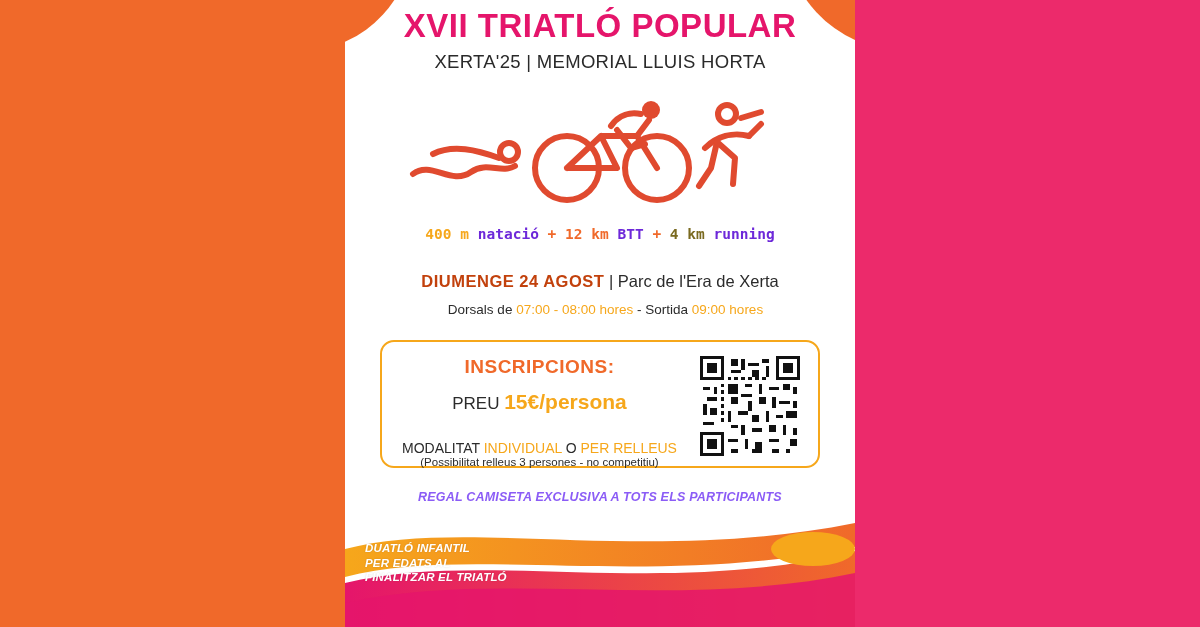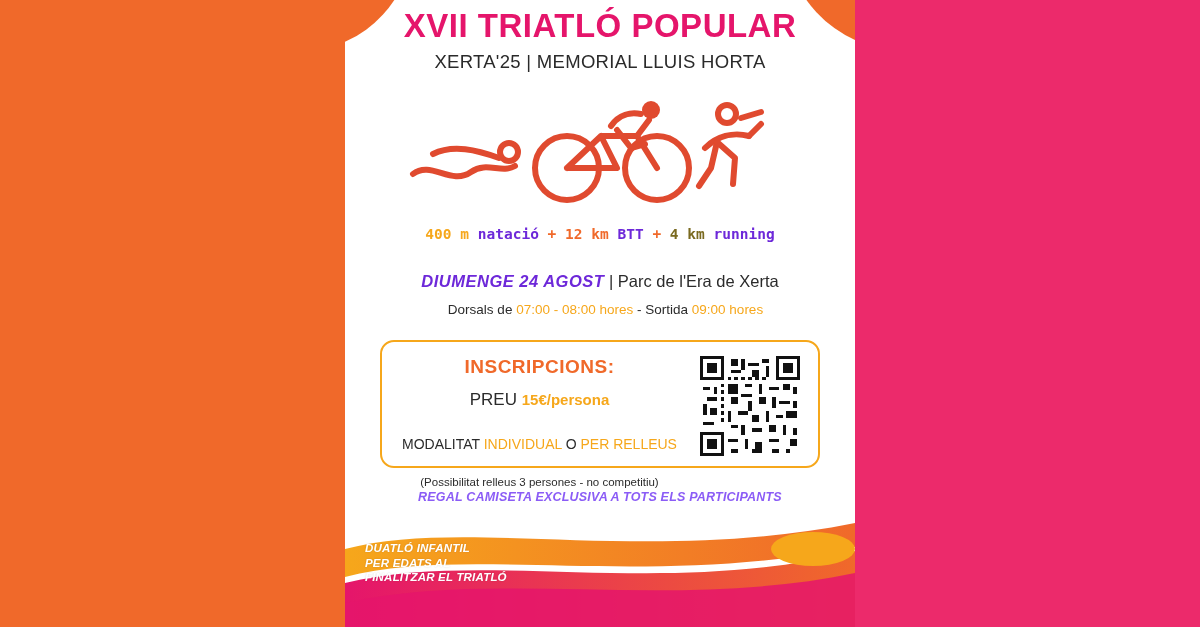--- a/index.html
+++ b/index.html
@@ -111,23 +111,22 @@
   
   .dateline {
     position: absolute;
     top: 272px;
     left: 0; right: 0;
     text-align: center;
     font-size: 16.5px;
     white-space: nowrap;
   }
   .date-strong {
-    color: #6d28d9;
-    font-weight: bold;
-    font-style: italic;
+    color: #c2410c;
+    font-weight: bold;
     letter-spacing: 0.5px;
   }
   .date-rest { color: #2b2b2b; }
 
   .timesline {
     position: absolute;
     top: 302px;
     left: 0; right: 0;
     text-align: center;
     font-size: 13.5px;
@@ -161,29 +160,29 @@
     font-size: 19px;
     font-weight: bold;
     color: #F0692A;
     letter-spacing: 0.5px;
   }
   .insc-price {
     margin-top: 12px;
     font-size: 17px;
     color: #2b2b2b;
   }
-  .insc-price b { color: #F6A71B; font-size: 15px; }
+  .insc-price b { color: #F6A71B; font-size: 21px; }
   .insc-mod {
     margin-top: 26px;
     font-size: 14px;
     color: #2b2b2b;
   }
   .insc-mod .hl { color: #F6A71B; }
   .insc-note {
-    margin-top: 24px;
+    margin-top: 0;
     font-size: 11.5px;
     color: #2b2b2b;
   }
 
   .qr {
     position: absolute;
     right: 18px;
     top: 14px;
     width: 100px;
     height: 100px;

